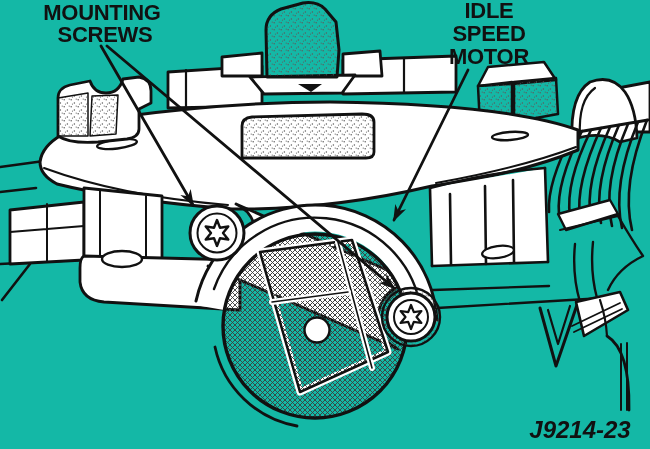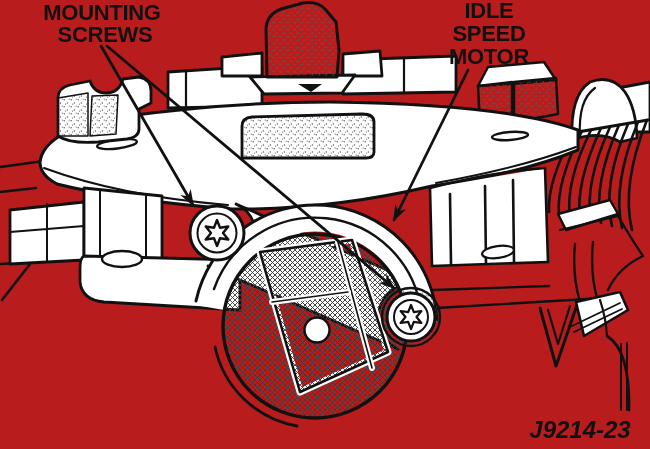--- a/index.html
+++ b/index.html
@@ -1,16 +1,16 @@
 <!DOCTYPE html>
 <html><head>
 <meta charset="utf-8">
 <style>
   html,body{margin:0;padding:0;background:#ffffff;}
-  .page{position:relative;width:650px;height:449px;background:#b91c1c;overflow:hidden;}
+  .page{position:relative;width:650px;height:449px;background:#14b8a6;overflow:hidden;}
   svg{display:block;width:650px;height:449px;}
   .lbl{font:700 22px "Liberation Sans", sans-serif;fill:#111;text-anchor:middle;letter-spacing:-0.3px;}
   .fig{font:italic 700 24px "Liberation Sans", sans-serif;fill:#111;text-anchor:middle;}
   .o{fill:none;stroke:#111;stroke-linecap:round;stroke-linejoin:round;}
   .w{fill:#fff;stroke:#111;stroke-linecap:round;stroke-linejoin:round;}
   .st{fill:url(#stip);stroke:#111;stroke-linecap:round;stroke-linejoin:round;}
   .xh{fill:url(#xh);stroke:#111;stroke-linecap:round;stroke-linejoin:round;}
   .wg{fill:none;stroke:#fff;stroke-linecap:round;stroke-linejoin:round;}
 </style>
 </head>

